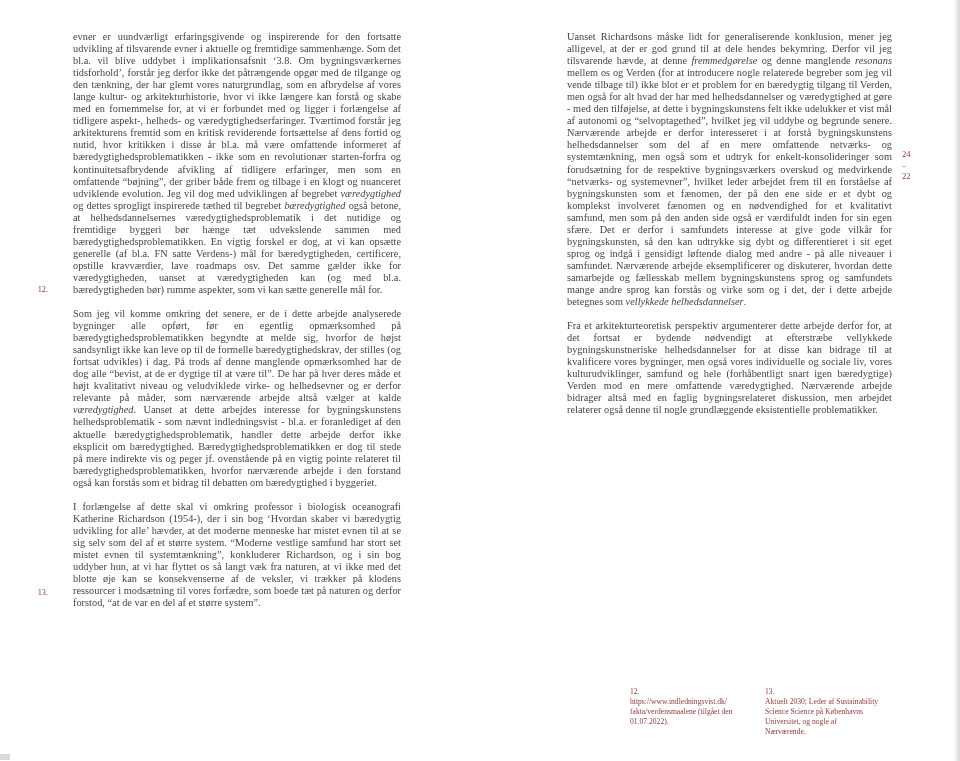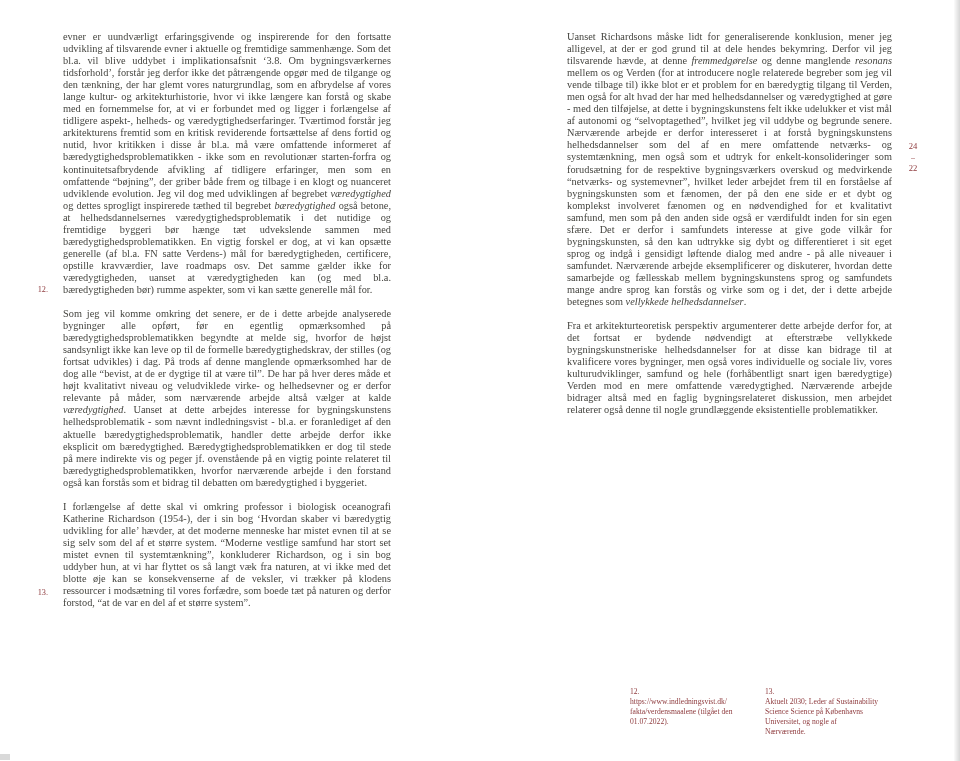--- a/index.html
+++ b/index.html
@@ -15,44 +15,43 @@
     overflow: hidden;
   }
   .text-column {
     position: absolute;
     top: 31px;
     color: #44443f;
     font-size: 10.3px;
     line-height: 12.05px;
     letter-spacing: 0.02px;
   }
-  .col-left  { left: 63px;  width: 328px; }
+  .col-left  { left: 73px;  width: 328px; }
   .col-right { left: 567px; width: 325px; }
   .para {
     text-align: justify;
     margin: 0 0 12px 0;
   }
   .para:last-child { margin-bottom: 0; }
   .para i { font-style: italic; }
   .margin-note {
     position: absolute;
     left: 24px;
     width: 24px;
     text-align: right;
     color: #8e3a3d;
     font-size: 8.3px;
     line-height: 12px;
   }
   .margin-note-12 { top: 284px; }
   .margin-note-13 { top: 587px; }
   .pagination {
     position: absolute;
-    left: 902px; top: 140px;
+    left: 902px; top: 148px;
     width: 22px;
-    text-align: center;
     color: #8e3a3d;
     font-size: 8.6px;
     line-height: 12.5px;
   }
   .pagination .pg { display: block; }
   .pagination .pg-divider { font-size: 8px; line-height: 9px; }
   .footnote {
     position: absolute;
     top: 687px;
     color: #8e3a3d;

